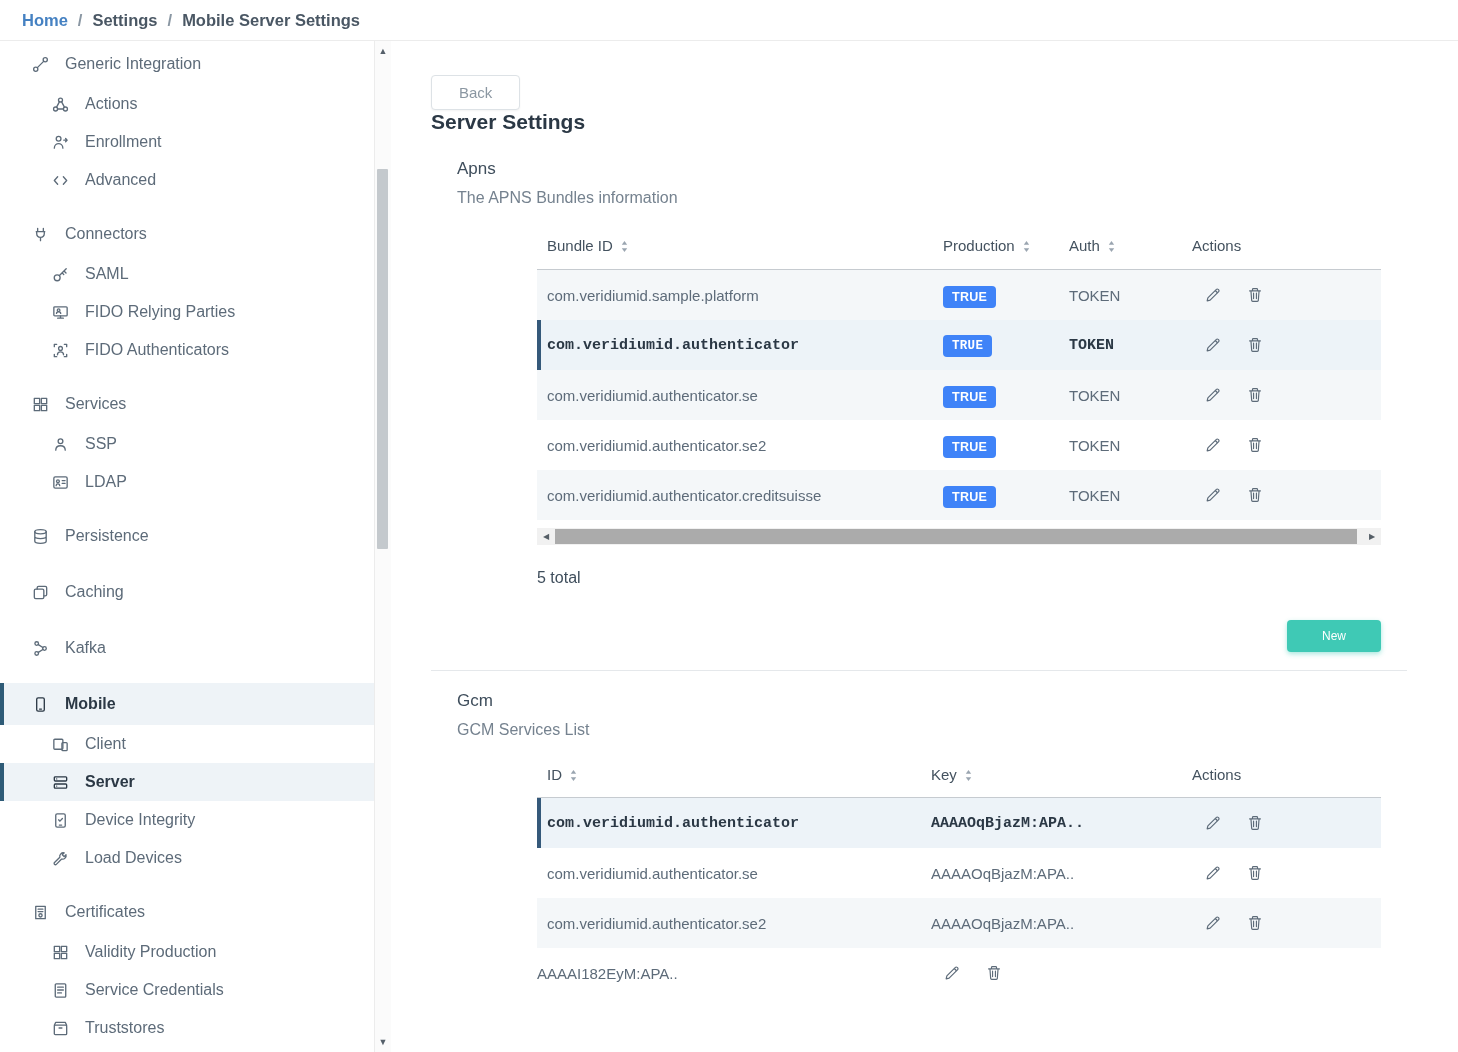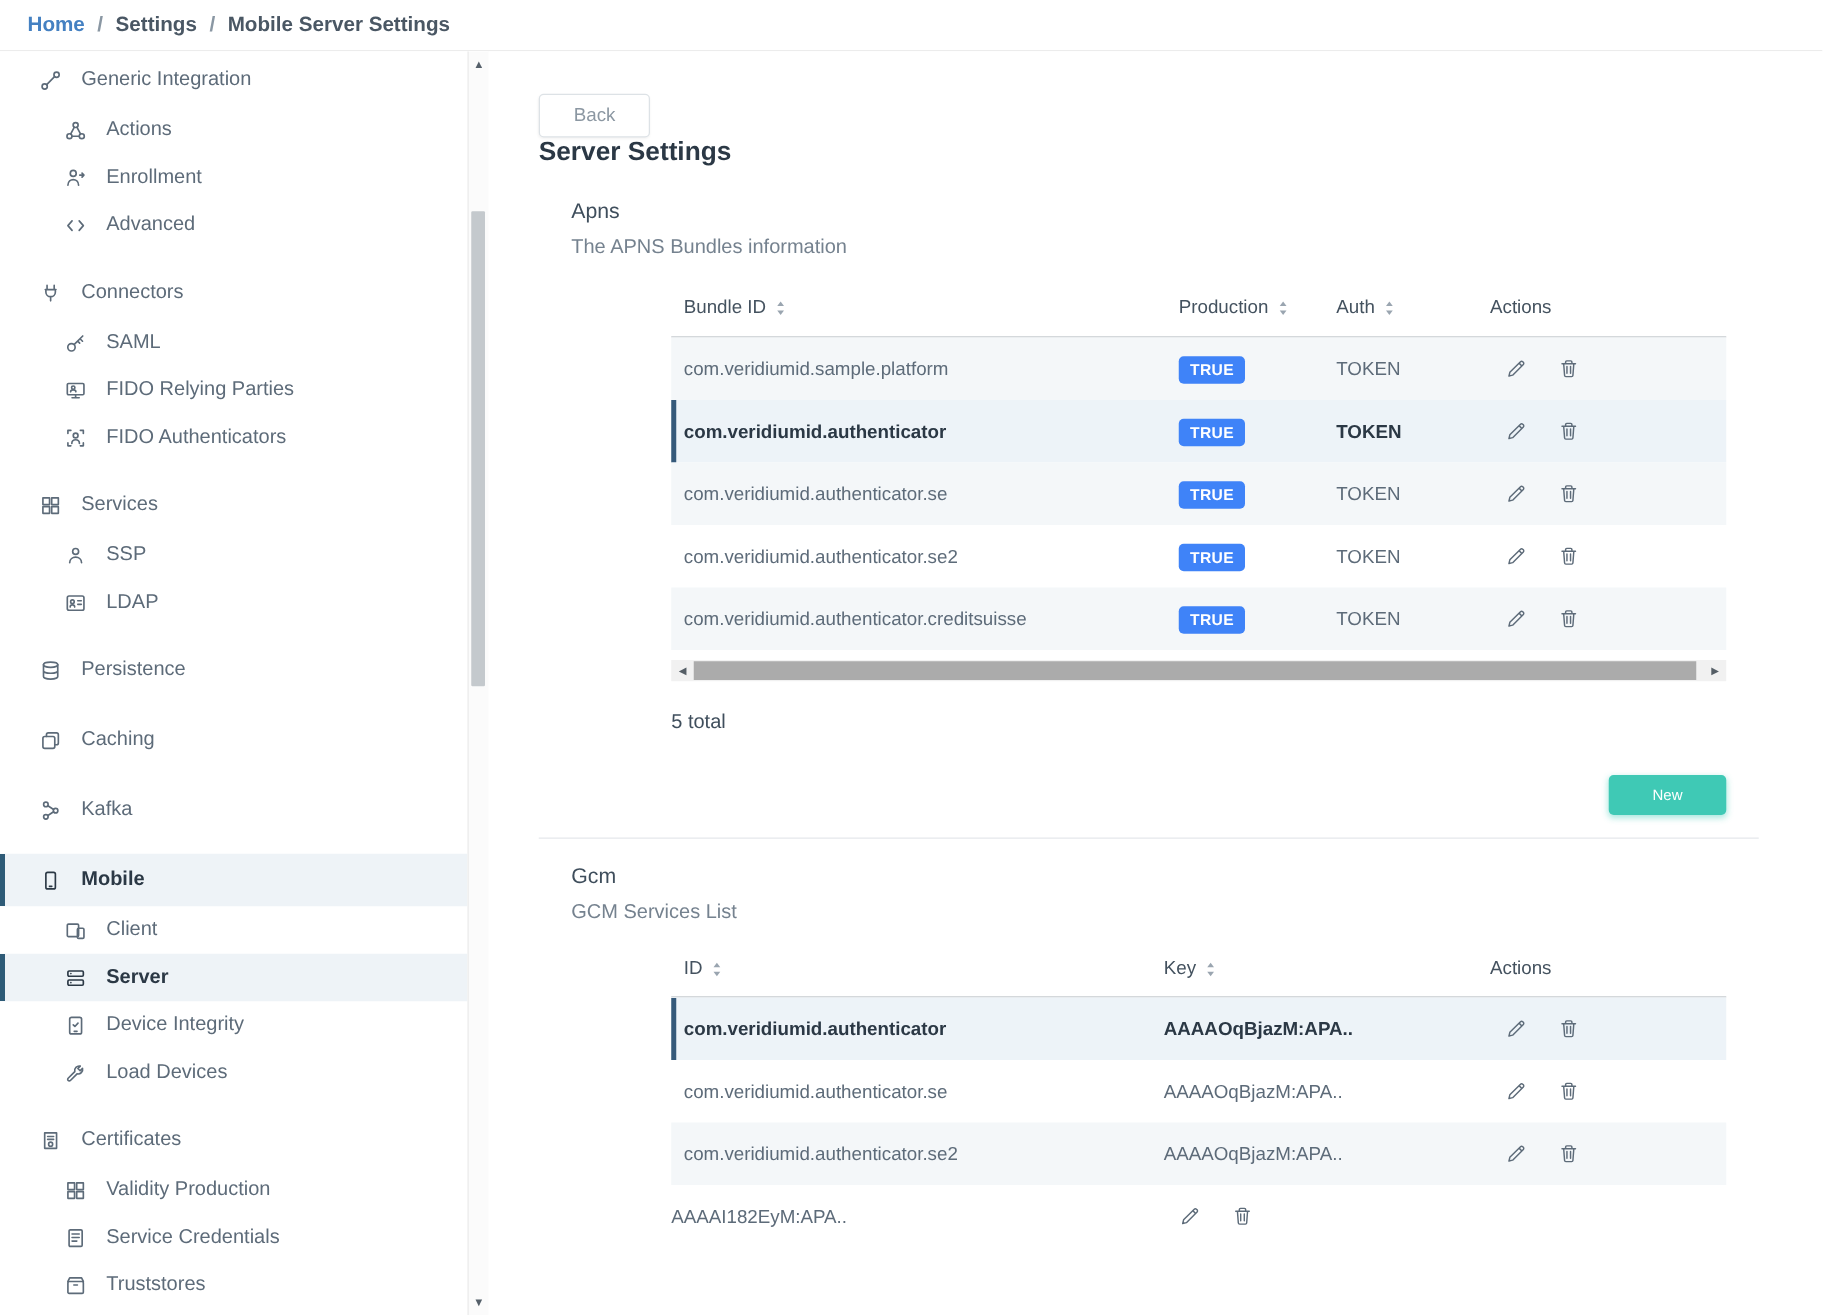--- a/index.html
+++ b/index.html
@@ -49,21 +49,21 @@
 
   .table { margin:15px 0 0 106px; width:844px; font-size:15px; }
   .grid-apns { display:grid; grid-template-columns:406px 126px 123px 1fr; align-items:center; }
   .grid-gcm  { display:grid; grid-template-columns:394px 261px 1fr; align-items:center; }
   .thead { height:48px; color:#44525f; border-bottom:1px solid #c6cbd0; }
   .th { display:flex; align-items:center; gap:7px; }
   .td-first { padding-left:10px; }
   .trow { height:50px; color:#5d6b79; cursor:pointer; }
   .trow.striped { background:#f4f7f9; }
   .trow.selected { background:#edf3f8; box-shadow: inset 4px 0 0 #35597a;
-    font-weight:bold; color:#2b3845; }
+    font-weight:bold; color:#2b3845;font-family:Liberation Mono, monospace; }
   .badge { background:#3f83f8; color:#fff; font-size:12.5px; font-weight:bold;
     padding:4px 9px; border-radius:4px; letter-spacing:.3px; }
   .td-actions { display:flex; gap:24px; padding-left:12px; }
   .icon-btn { display:inline-flex; cursor:pointer; }
   .sort { display:inline-flex; cursor:pointer; margin-top:1px; }
 
   .hscroll { position:relative; margin:8px 0 0 106px; width:844px; height:17px; background:#f1f1f1; }
   .hs-btn { position:absolute; top:0; width:16px; height:17px; display:flex; align-items:center;
     justify-content:center; font-size:8px; color:#555e66; cursor:pointer; }
   .hs-btn.left { left:1px; } .hs-btn.right { right:1px; }

